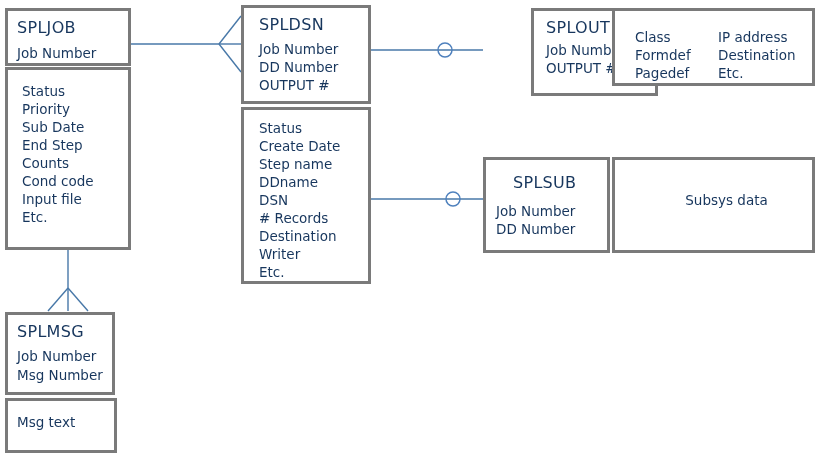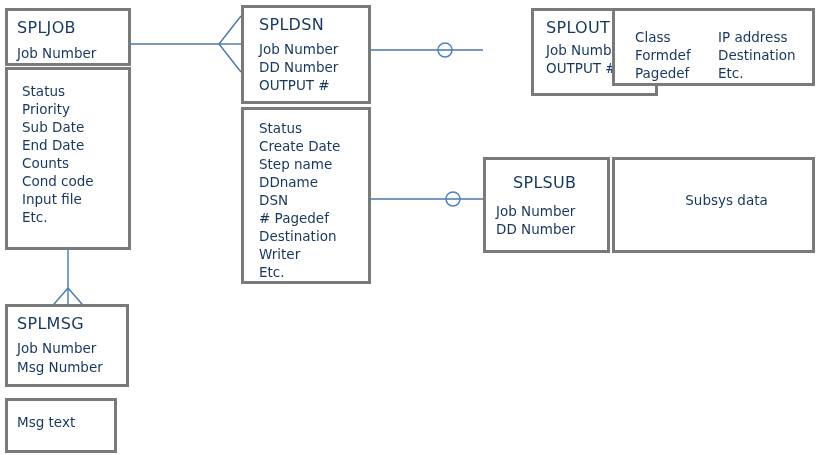--- a/index.html
+++ b/index.html
@@ -65,42 +65,42 @@
   </svg>
 
   <div class="box" style="left:5px;top:8px;width:126px;height:58px;padding:7px 0 0 9px;">
     <div class="title">SPLJOB</div>
     <div class="key" style="margin-top:6px;">Job Number</div>
   </div>
   <div class="box" style="left:5px;top:67px;width:126px;height:183px;padding:12px 0 0 14px;">
     <div class="attr">Status</div>
     <div class="attr">Priority</div>
     <div class="attr">Sub Date</div>
-    <div class="attr">End Date</div>
+    <div class="attr">End Step</div>
     <div class="attr">Counts</div>
     <div class="attr">Cond code</div>
     <div class="attr">Input file</div>
     <div class="attr">Etc.</div>
   </div>
 
   <div class="box" style="left:241px;top:5px;width:130px;height:99px;padding:7px 0 0 15px;">
     <div class="title">SPLDSN</div>
     <div style="margin-top:5px;">
       <div class="key">Job Number</div>
       <div class="key">DD Number</div>
       <div class="key">OUTPUT #</div>
     </div>
   </div>
   <div class="box" style="left:241px;top:107px;width:130px;height:177px;padding:9px 0 0 15px;">
     <div class="attr">Status</div>
     <div class="attr">Create Date</div>
     <div class="attr">Step name</div>
     <div class="attr">DDname</div>
     <div class="attr">DSN</div>
-    <div class="attr"># Pagedef</div>
+    <div class="attr"># Records</div>
     <div class="attr">Destination</div>
     <div class="attr">Writer</div>
     <div class="attr">Etc.</div>
   </div>
 
   <div class="box" style="left:483px;top:8px;width:127px;height:88px;padding:7px 0 0 12px;margin-left:48px;">
     <div class="title">SPLOUT</div>
     <div style="margin-top:3px;">
       <div class="key">Job Number</div>
       <div class="key">OUTPUT #</div>
@@ -125,21 +125,21 @@
     <div class="title" style="margin-left:17px;">SPLSUB</div>
     <div style="margin-top:9px;">
       <div class="key">Job Number</div>
       <div class="key">DD Number</div>
     </div>
   </div>
   <div class="box" style="left:612px;top:157px;width:203px;height:96px;padding:31px 0 16px 26px;text-align:center;">
     <div class="attr">Subsys data</div>
   </div>
 
-  <div class="box" style="left:5px;top:304px;width:124px;height:83px;padding:7px 0 0 9px;">
+  <div class="box" style="left:5px;top:312px;width:110px;height:83px;padding:7px 0 0 9px;">
     <div class="title">SPLMSG</div>
     <div style="margin-top:5px;">
       <div class="key" style="line-height:19px;">Job Number</div>
       <div class="key" style="line-height:19px;">Msg Number</div>
     </div>
   </div>
   <div class="box" style="left:5px;top:398px;width:112px;height:55px;padding:12px 0 0 9px;">
     <div class="attr">Msg text</div>
   </div>
 

